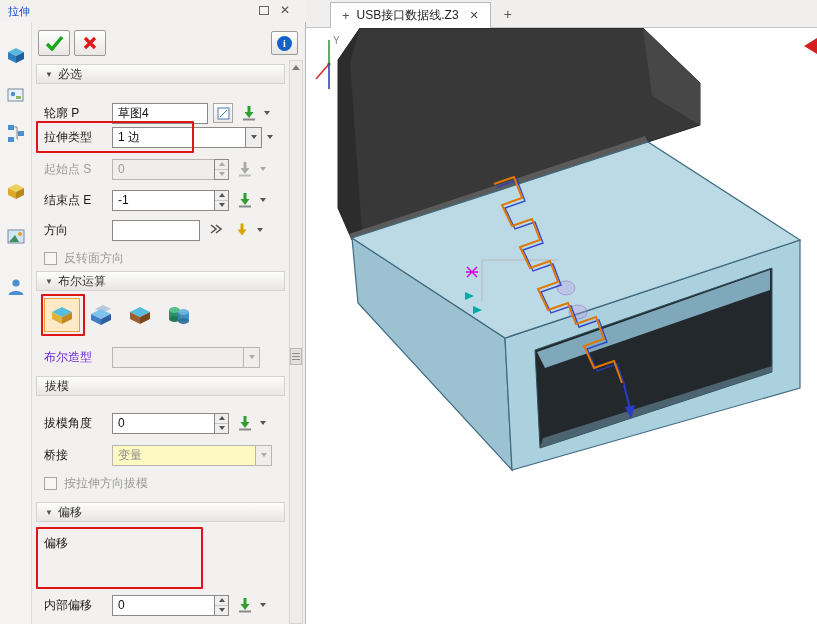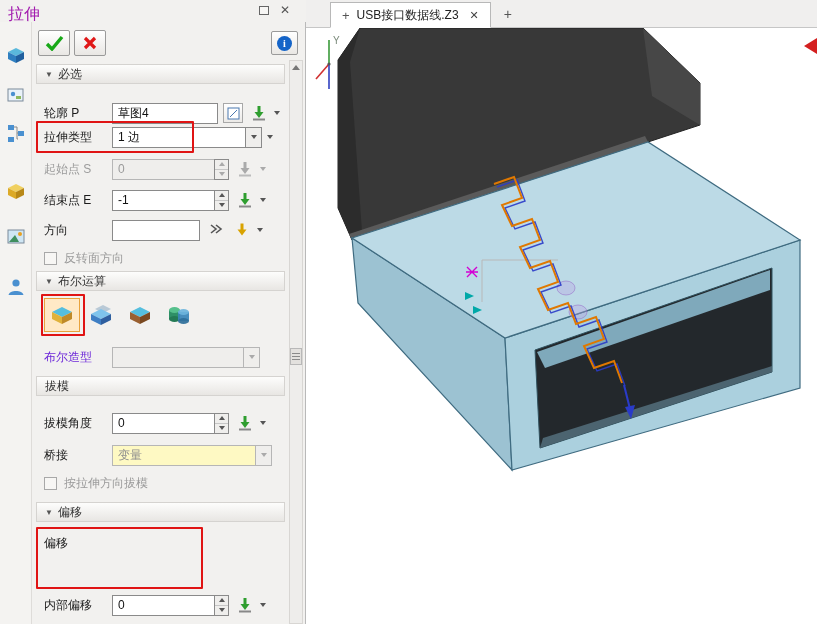--- a/index.html
+++ b/index.html
@@ -3,21 +3,21 @@
 <meta charset="utf-8">
 <style>
   * { box-sizing: border-box; }
   html,body { margin:0; padding:0; }
   body { font-family:"Liberation Sans","DejaVu Sans",sans-serif; }
   #app { position:relative; width:817px; height:624px; background:#fff; overflow:hidden; }
 
   
   .panel { position:absolute; left:0; top:0; width:306px; height:624px; background:#f2f1ef; border-right:1px solid #b9b9b9; }
   .titlebar { position:absolute; left:0; top:0; width:306px; height:22px; background:#f2f1ef; }
-  .titlebar .title { position:absolute; left:8px; top:4px; font-size:16px; color:#a21caf; }
+  .titlebar .title { position:absolute; left:8px; top:4px; font-size:11px; color:#1d4ed8; }
   .win-restore { position:absolute; left:259px; top:6px; width:10px; height:9px; border:1px solid #666; background:#f7f6f4; }
   .win-close { position:absolute; left:280px; top:3px; font-size:12px; color:#555; }
 
   .iconstrip { position:absolute; left:0; top:22px; width:32px; height:602px; background:#f4f3f1; border-right:1px solid #dedcd9; }
   .tool { position:absolute; left:5px; width:22px; height:22px; }
 
   .btn { position:absolute; width:32px; height:26px; background:linear-gradient(#ffffff,#e9e7e4); border:1px solid #9a9a9a; border-radius:2px; display:flex; align-items:center; justify-content:center; }
   .infobtn { position:absolute; left:271px; top:31px; width:27px; height:24px; background:linear-gradient(#ffffff,#e9e7e4); border:1px solid #9a9a9a; border-radius:2px; display:flex; align-items:center; justify-content:center; }
   .infoglyph { width:15px; height:15px; border-radius:50%; background:#1464c8; color:#fff; font-size:10px; font-weight:bold; font-family:"Liberation Serif",serif; display:flex; align-items:center; justify-content:center; }
 
@@ -137,21 +137,21 @@
       <span class="infoglyph">i</span>
     </div>
 
     <div class="hdr" style="top:64px">
       <span class="tri">▼</span>
       <span>必选</span>
     </div>
 
     <div class="row" style="top:100px">
       <span class="lbl">轮廓 P</span>
-      <div class="inp" style="width:106px">草图4</div>
+      <div class="inp" style="width:96px">草图4</div>
       <div class="sqbtn">
         <svg width="13" height="13">
             <rect x="1" y="1" width="11" height="11" fill="#fff" stroke="#4a78b0"></rect>
             <path d="M3 10L10 3" stroke="#4a78b0"></path>
           </svg>
       </div>
       <div class="flat">
         <svg width="16" height="16">
             <path d="M8 1v7" stroke="#2f9e2f" stroke-width="3"></path>
             <path d="M3.5 7L8 13l4.5-6z" fill="#2f9e2f"></path>

